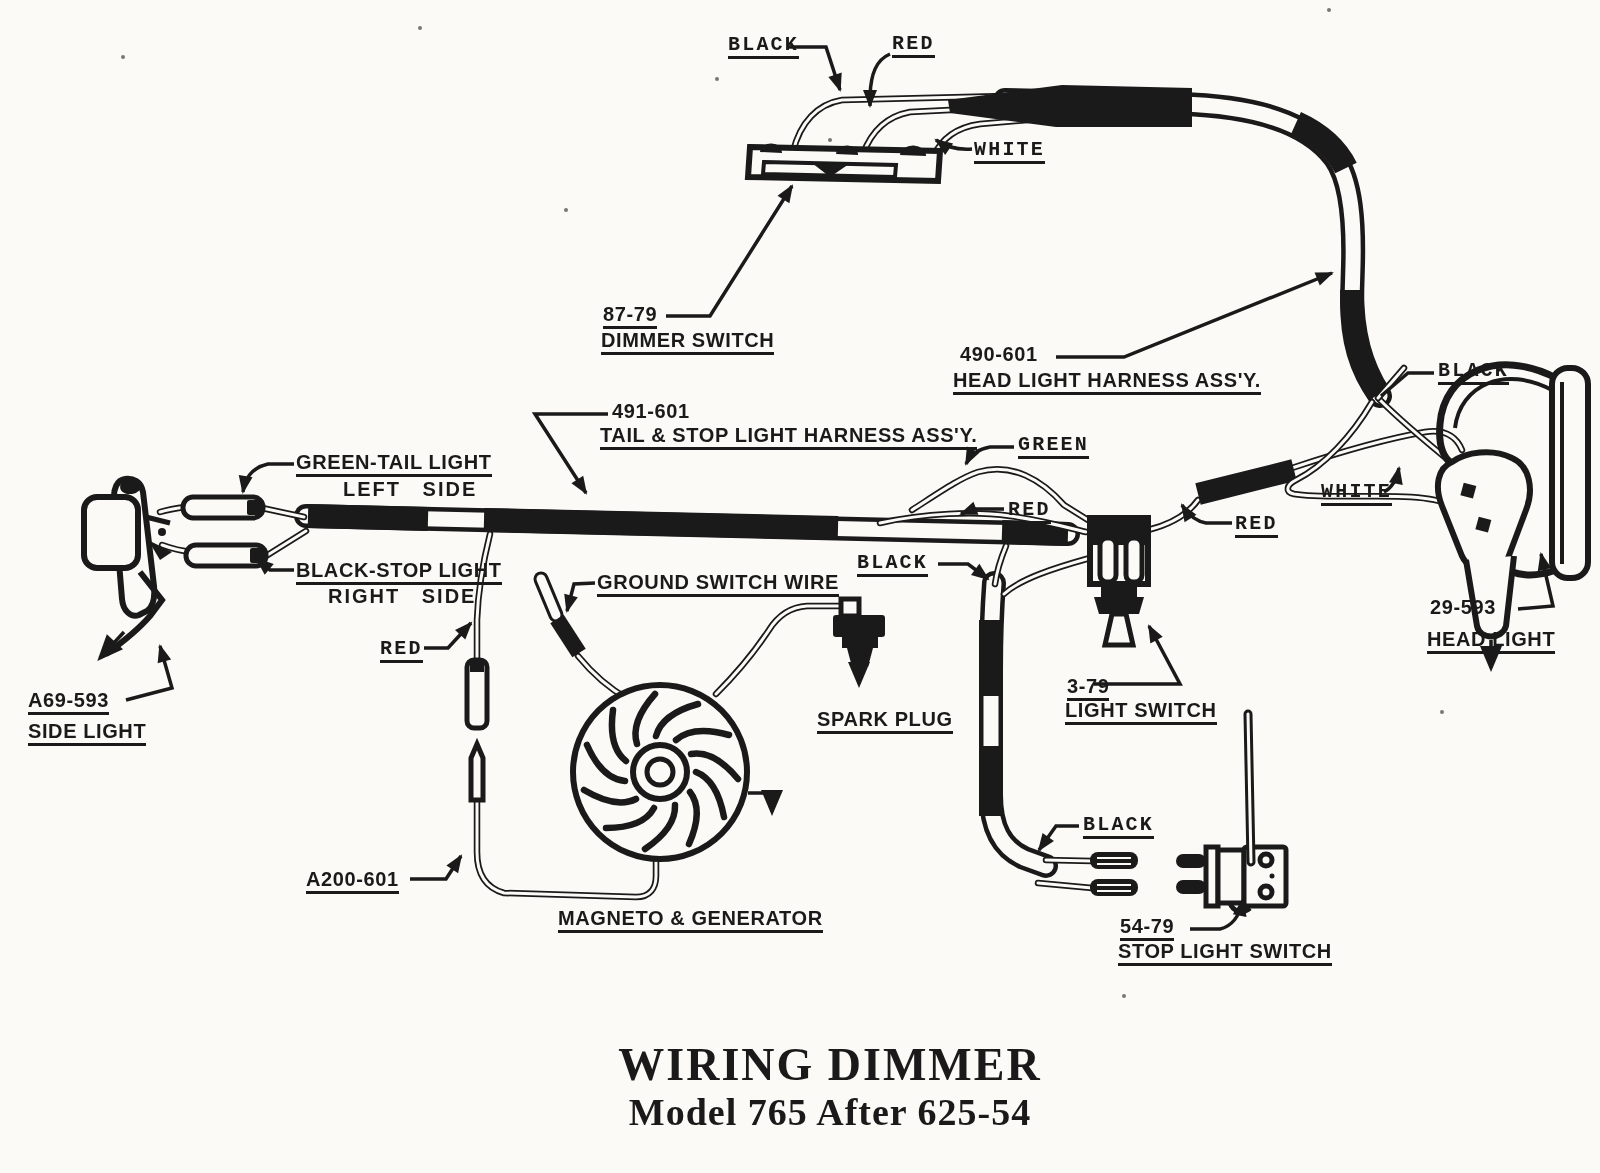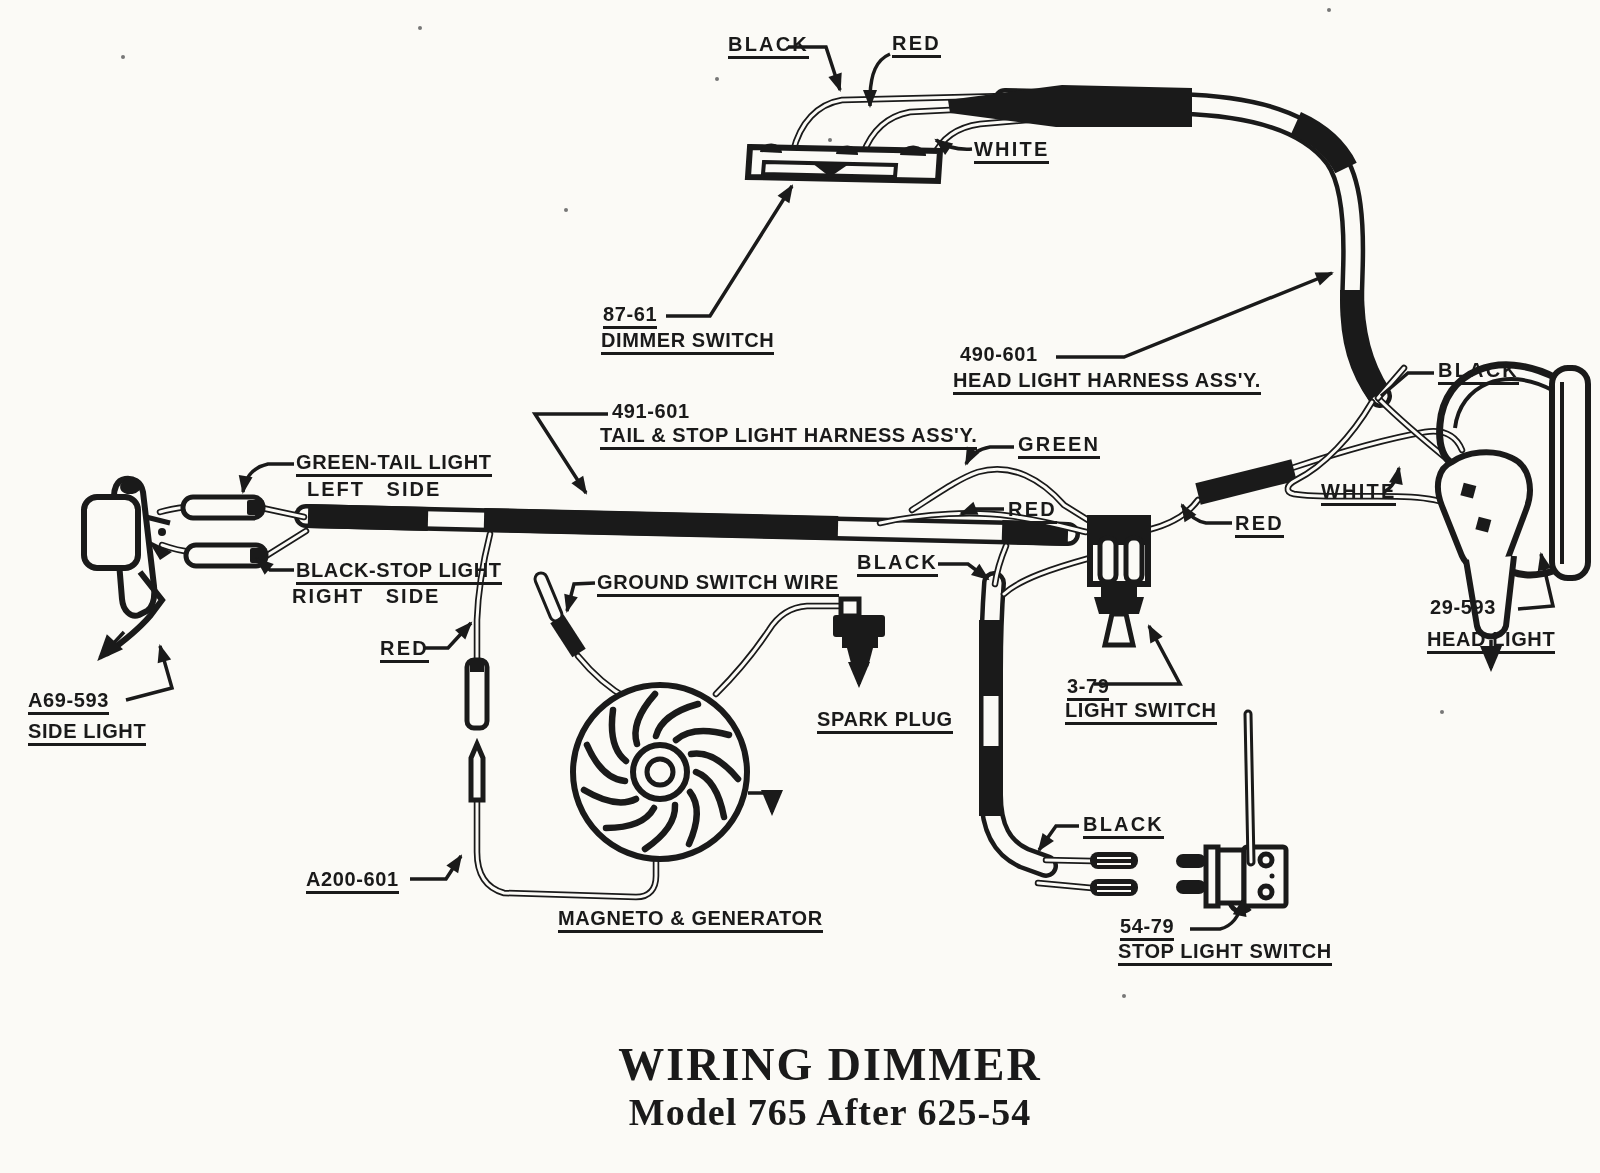--- a/index.html
+++ b/index.html
@@ -18,22 +18,22 @@
   .dev  {fill:#fbfaf6;stroke:#1a1a1a;stroke-width:6}
   .dev5 {fill:#fbfaf6;stroke:#1a1a1a;stroke-width:5}
   .ln   {stroke:#1a1a1a;fill:none}
   .ldr  {stroke:#1a1a1a;stroke-width:3.5;fill:none}
   .ink  {fill:#1a1a1a}
   .blade{stroke:#1a1a1a;stroke-width:6.5;fill:none;stroke-linecap:round}
   
   .lbl{position:absolute;font-weight:bold;font-size:20px;letter-spacing:.6px;
        line-height:1.05;white-space:nowrap;}
   .u{display:inline-block;border-bottom:3px solid #1a1a1a;padding-bottom:1px;}
-  .sp{letter-spacing:2.2px;}
-  .ws{word-spacing:14px;letter-spacing:2px;}
+  .sp{letter-spacing:2.2px;font-family:Liberation Mono, monospace;}
+  .ws{word-spacing:14px;letter-spacing:2px;margin-left:36px;}
   .title{position:absolute;left:30px;width:1600px;text-align:center;
          font-family:"Liberation Serif",serif;font-weight:bold;}
   .t1{font-size:46px;letter-spacing:2px;}
   .t2{font-size:38px;letter-spacing:1px;}
 </style>
 </head>
 <body>
 
 <div class="page">
 
@@ -283,21 +283,21 @@
         <circle cx="1442" cy="712" r="2"></circle>
     <circle cx="1124" cy="996" r="2"></circle>
         <circle cx="830" cy="140" r="2"></circle>
   </g>
 </svg>
 
 <div class="lbl sp" style="left:728px;top:34px"><span class="u">BLACK</span></div>
 <div class="lbl sp" style="left:892px;top:33px"><span class="u">RED</span></div>
 <div class="lbl sp" style="left:974px;top:139px"><span class="u">WHITE</span></div>
 
-<div class="lbl" style="left:603px;top:304px"><span class="u">87-61</span></div>
+<div class="lbl" style="left:603px;top:304px"><span class="u">87-79</span></div>
 <div class="lbl" style="left:601px;top:330px"><span class="u">DIMMER SWITCH</span></div>
 
 <div class="lbl" style="left:960px;top:344px"><span>490-601</span></div>
 <div class="lbl" style="left:953px;top:370px"><span class="u">HEAD LIGHT HARNESS ASS'Y.</span></div>
 
 <div class="lbl" style="left:612px;top:401px"><span>491-601</span></div>
 <div class="lbl" style="left:600px;top:425px"><span class="u">TAIL &amp; STOP LIGHT HARNESS ASS'Y.</span></div>
 
 <div class="lbl" style="left:296px;top:452px"><span class="u">GREEN-TAIL LIGHT</span></div>
 <div class="lbl ws" style="left:307px;top:479px"><span>LEFT SIDE</span></div>

